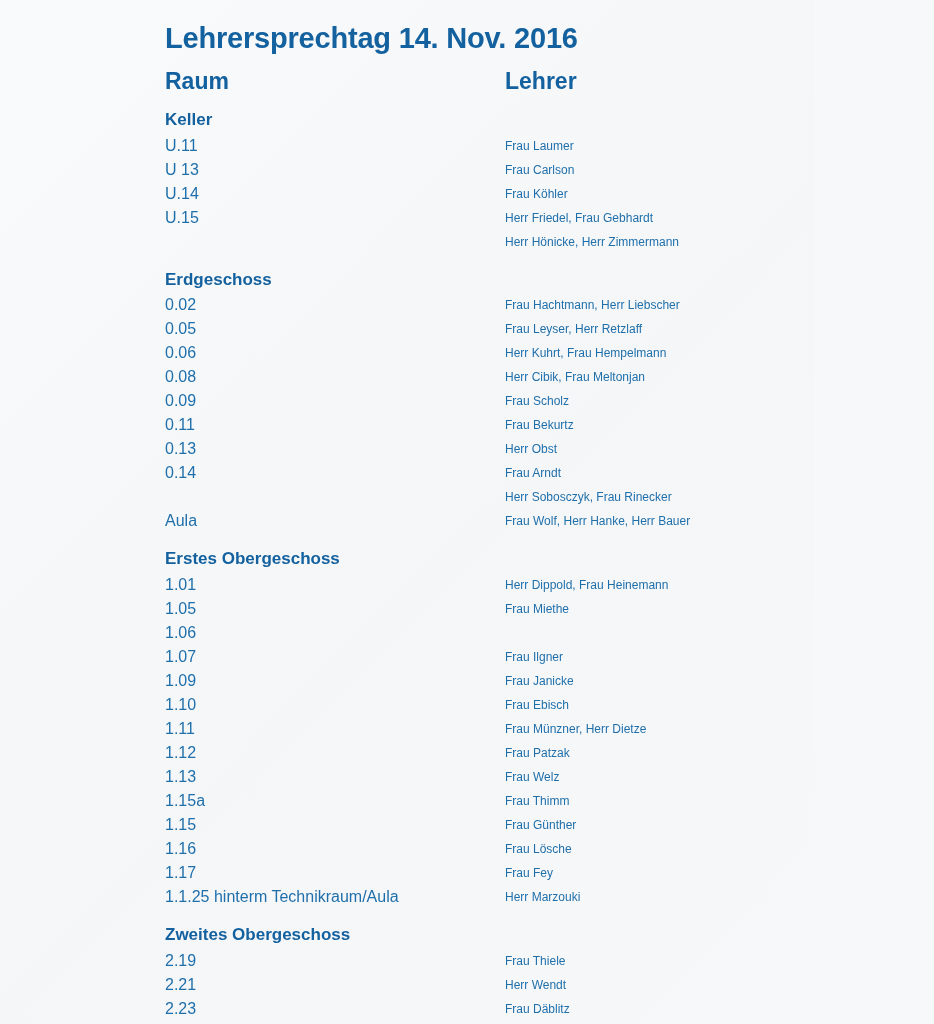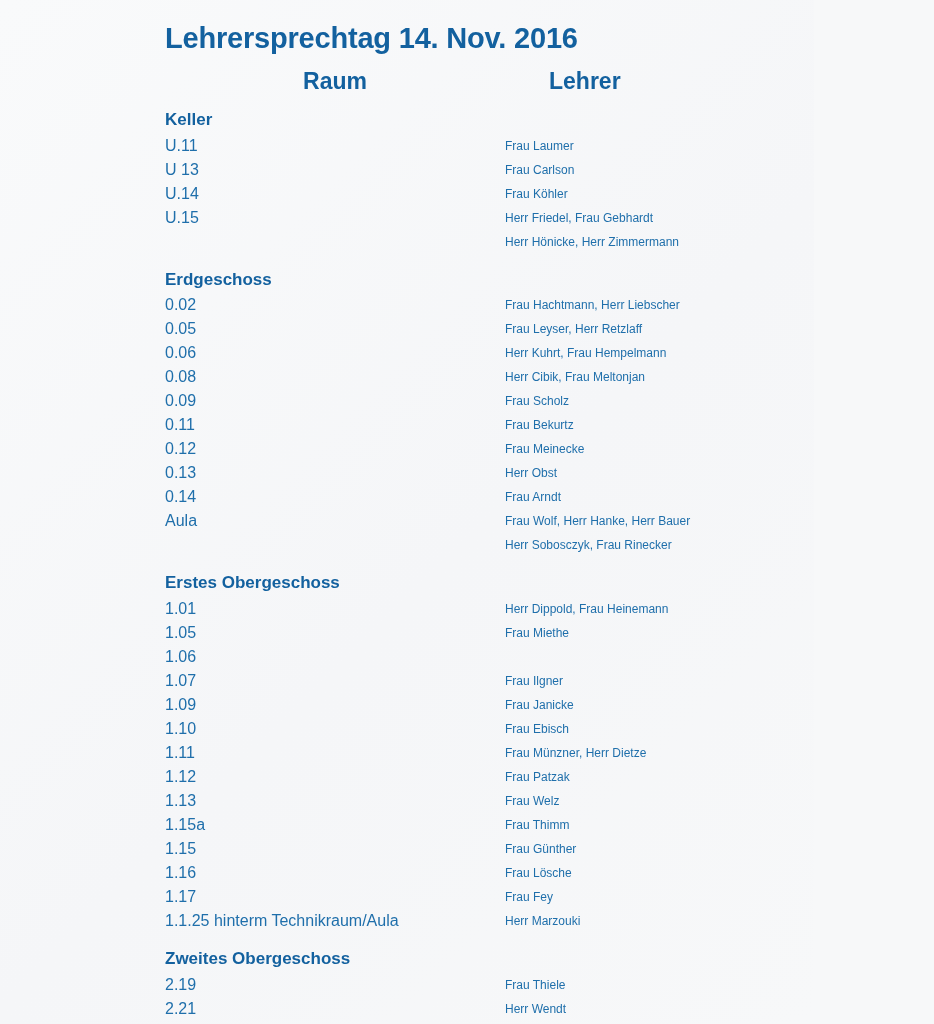--- a/index.html
+++ b/index.html
@@ -37,25 +37,23 @@
   }
   .col-head {
     color: #13619f;
     font-size: 23px;
     font-weight: bold;
     line-height: 1.1;
   }
   .col-room {
     width: 340px;
     flex: 0 0 340px;
-    text-align: center;
   }
   .col-teacher {
     flex: 1 1 auto;
-    margin-left: 44px;
   }
   .section {
     margin-top: 14px;
   }
   .section-title {
     color: #13619f;
     font-size: 17px;
     font-weight: bold;
     line-height: 1.45;
     margin-bottom: 1px;
@@ -137,39 +135,35 @@
         </div>
         <div class="row">
           <div class="row-room">0.09</div>
           <div class="row-teacher">Frau Scholz</div>
         </div>
         <div class="row">
           <div class="row-room">0.11</div>
           <div class="row-teacher">Frau Bekurtz</div>
         </div>
         <div class="row">
-          <div class="row-room">0.12</div>
-          <div class="row-teacher">Frau Meinecke</div>
-        </div>
-        <div class="row">
           <div class="row-room">0.13</div>
           <div class="row-teacher">Herr Obst</div>
         </div>
         <div class="row">
           <div class="row-room">0.14</div>
           <div class="row-teacher">Frau Arndt</div>
         </div>
         <div class="row">
+          <div class="row-room row-spacer-room"></div>
+          <div class="row-teacher">Herr Sobosczyk, Frau Rinecker</div>
+        </div>
+        <div class="row">
           <div class="row-room">Aula</div>
           <div class="row-teacher">Frau Wolf, Herr Hanke, Herr Bauer</div>
         </div>
-        <div class="row">
-          <div class="row-room row-spacer-room"></div>
-          <div class="row-teacher">Herr Sobosczyk, Frau Rinecker</div>
-        </div>
       </div>
       <div class="section">
         <div class="section-title">Erstes Obergeschoss</div>
         <div class="row">
           <div class="row-room">1.01</div>
           <div class="row-teacher">Herr Dippold, Frau Heinemann</div>
         </div>
         <div class="row">
           <div class="row-room">1.05</div>
           <div class="row-teacher">Frau Miethe</div>

